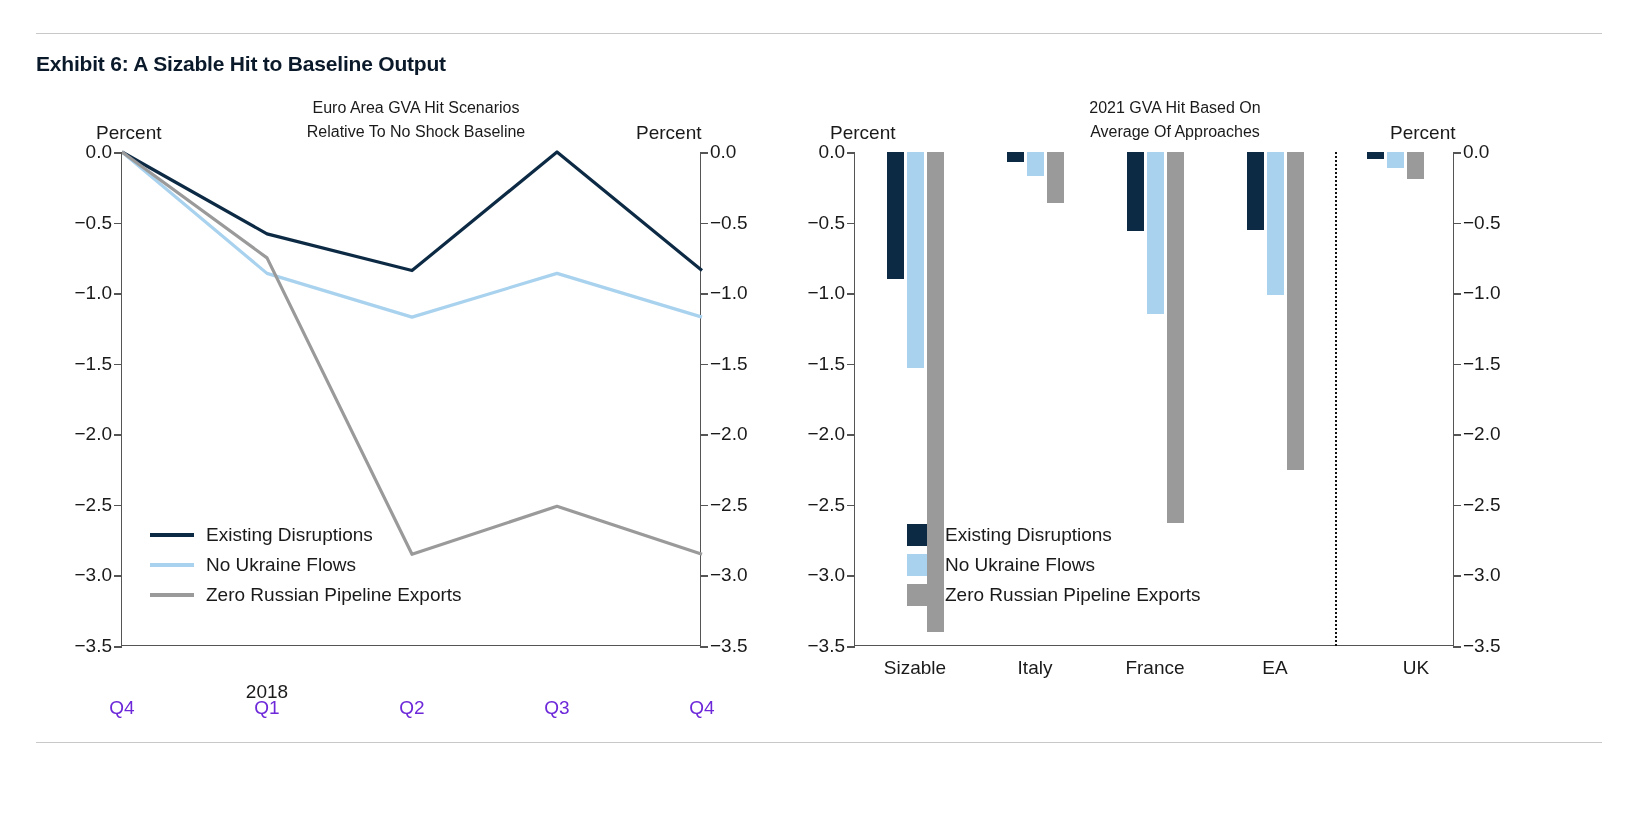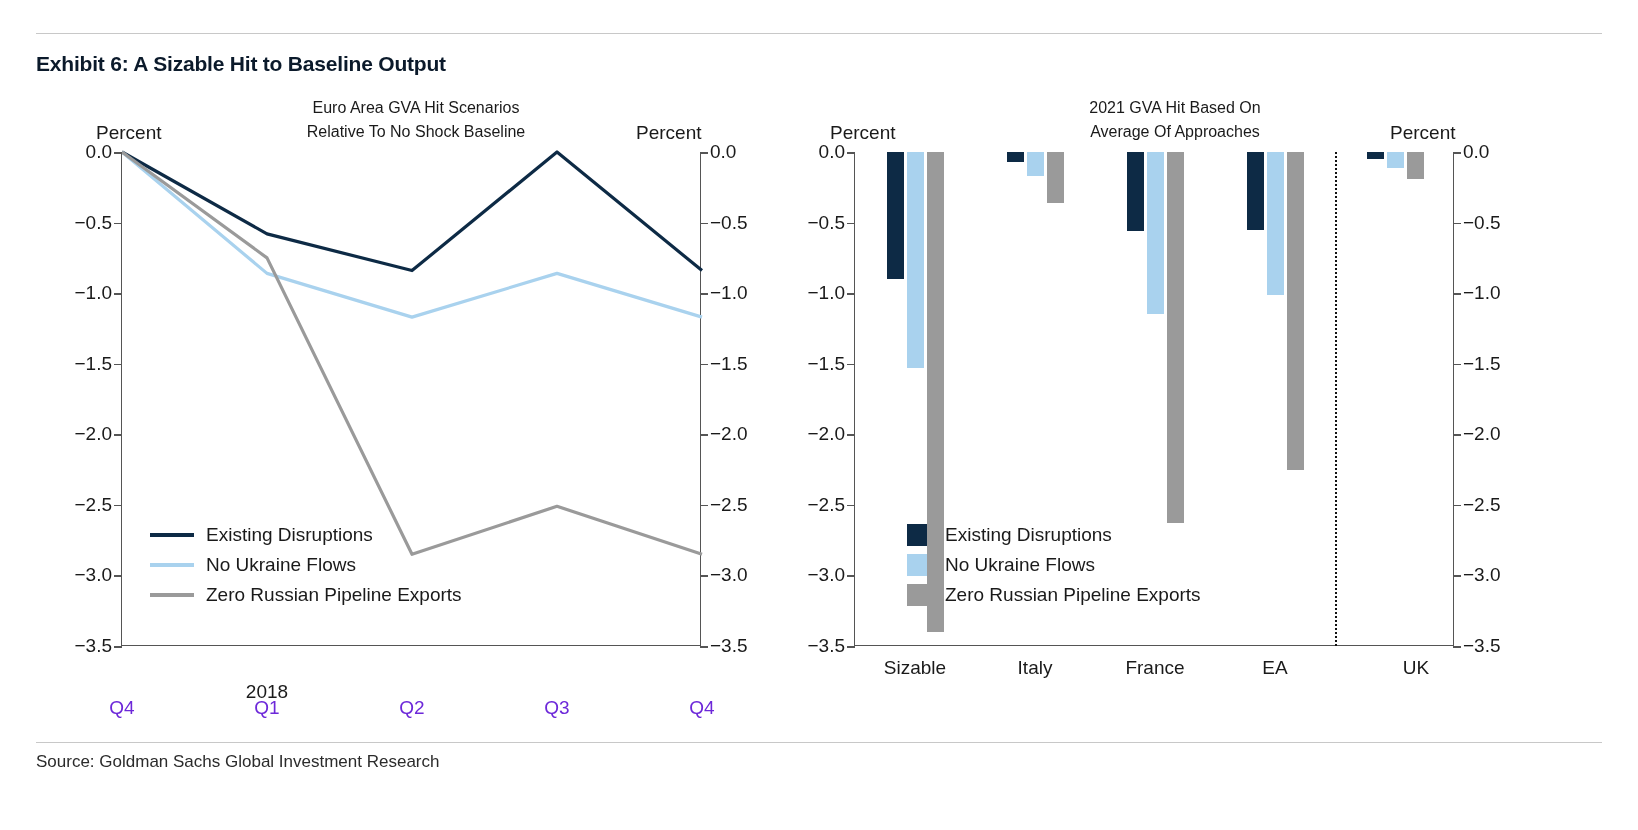--- a/index.html
+++ b/index.html
@@ -328,14 +328,13 @@
         <div class="group-label" style="left: 420px;">EA</div>
         <div class="bar" style="left: 511.5px; top: 0px; width: 17px; height: 7.05714px; background: rgb(13, 42, 69);"></div>
         <div class="bar" style="left: 531.5px; top: 0px; width: 17px; height: 15.5257px; background: rgb(169, 210, 238);"></div>
         <div class="bar" style="left: 551.5px; top: 0px; width: 17px; height: 26.8171px; background: rgb(154, 154, 154);"></div>
         <div class="group-label" style="left: 561px;">UK</div>
         <div class="sep-line" style="left: 480px; top: 0px; height: 494px;"></div>
       </div>
   </div>
 
   <div class="rule rule-bottom"></div>
-  <div class="source-note">Source: Goldman Sachs Global Investment Research</div>
 </div>
 
 </body></html>

